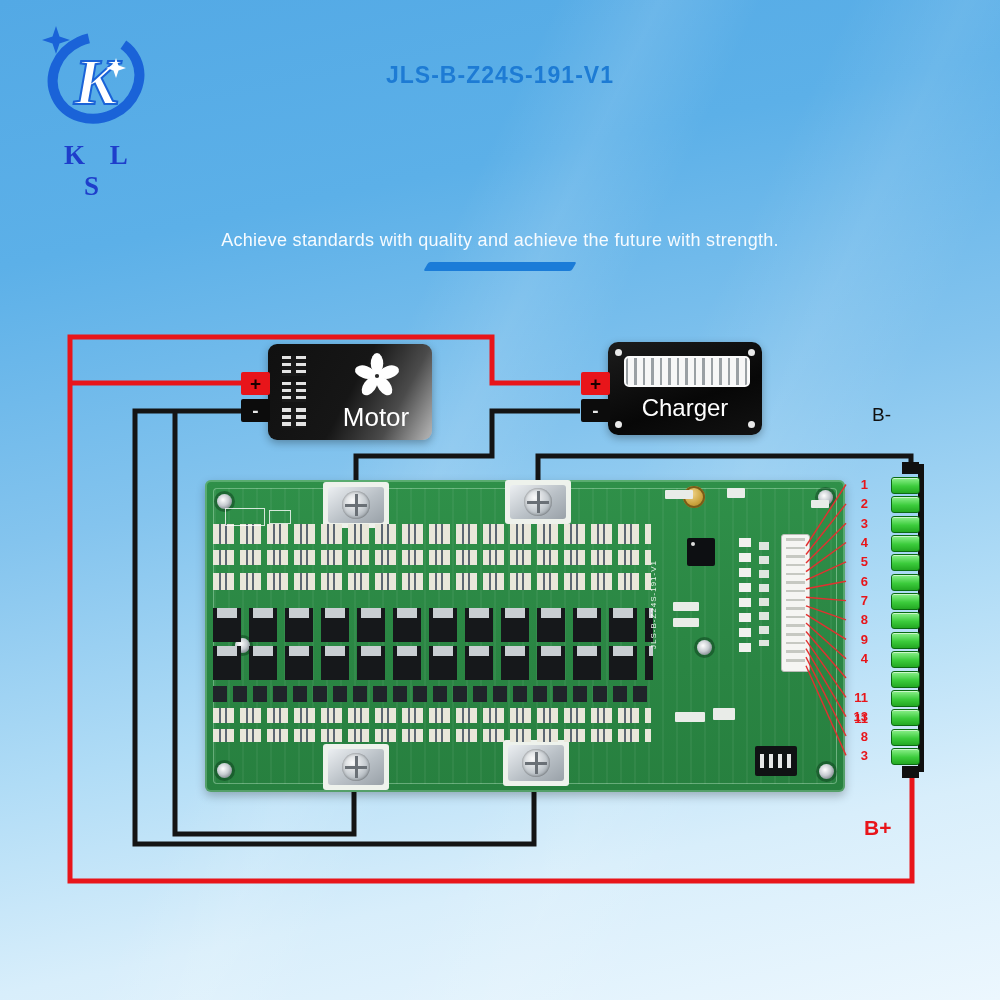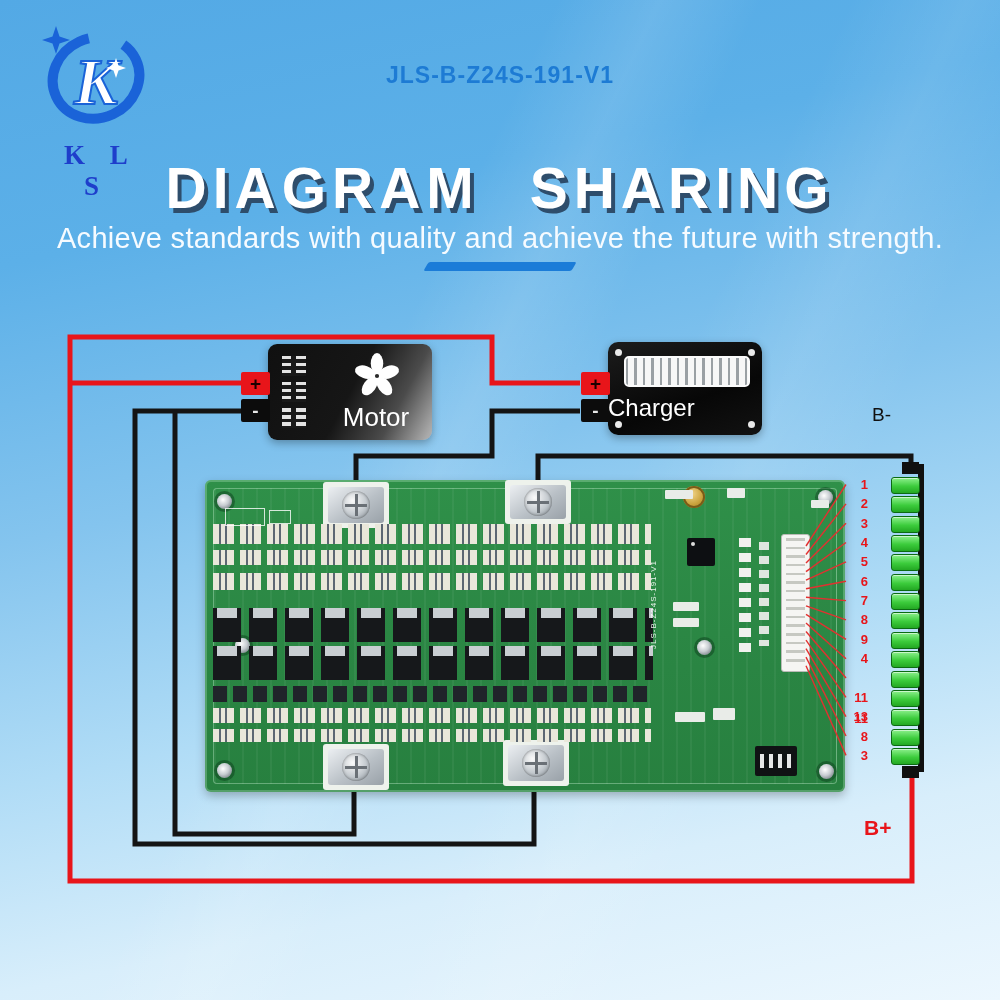--- a/index.html
+++ b/index.html
@@ -10,21 +10,21 @@
   .streaks{position:absolute;inset:0;z-index:1;pointer-events:none;
     background:linear-gradient(115deg,transparent 38%,rgba(255,255,255,.12) 45%,transparent 52%,transparent 58%,rgba(255,255,255,.10) 66%,transparent 74%);}
 
   
   .hdr{position:absolute;left:0;right:0;z-index:2;text-align:center;}
   .model{top:62px;font-size:23px;font-weight:bold;color:#1d7bd4;letter-spacing:1px;}
   .title{font-size:57px;font-weight:bold;color:#ffffff;letter-spacing:6px;word-spacing:28px;
          text-shadow:4px 5px 0 #2e4d6b;line-height:1;}
   .title1{top:100px;}
   .title2{top:160px;}
-  .subtitle{top:222px;font-size:29px;color:#f6fbff;letter-spacing:.3px;}
+  .subtitle{top:230px;font-size:18px;color:#f6fbff;letter-spacing:.3px;}
   .bar{position:absolute;top:262px;left:50%;width:148px;height:9px;margin-left:-74px;
        background:#1b7cd8;transform:skewX(-30deg);border-radius:2px;z-index:2;}
 
   
   .logo{position:absolute;left:40px;top:24px;width:122px;z-index:2;}
   .brand{margin-top:0;text-align:center;width:112px;color:#1e3ecb;font-weight:bold;
          font-family:"Liberation Serif", serif;font-size:27px;letter-spacing:9px;text-indent:9px;}
 
   
   svg.wires{position:absolute;left:0;top:0;z-index:3;}
@@ -50,21 +50,21 @@
   .motor-label{position:absolute;left:58px;top:58px;width:100px;text-align:center;
                color:#fff;font-size:26px;}
 
   
   .charger{position:absolute;left:608px;top:342px;width:154px;height:93px;border-radius:10px;z-index:4;
     background:linear-gradient(160deg,#1c1c1c,#070707 60%,#121212);box-shadow:0 3px 8px rgba(0,0,0,.3);}
   .screw-dot{position:absolute;width:7px;height:7px;border-radius:50%;background:#e9e9e9;}
   .sd1{left:7px;top:7px}.sd2{right:7px;top:7px}.sd3{left:7px;bottom:7px}.sd4{right:7px;bottom:7px}
   .display{position:absolute;left:16px;top:14px;width:122px;height:27px;border-radius:5px;
     border:2px solid #fbfbfb;background:repeating-linear-gradient(90deg,#9aa0a4 0 2.5px,#f7f7f7 2.5px 8.5px);}
-  .charger-label{position:absolute;left:0;right:0;top:52px;text-align:left;color:#fff;font-size:24px;}
+  .charger-label{position:absolute;left:0;right:0;top:52px;text-align:center;color:#fff;font-size:24px;}
 
   
   .pcb{position:absolute;left:205px;top:480px;width:640px;height:312px;border-radius:6px;z-index:4;
     background:linear-gradient(180deg,#2f9049,#2a8543 60%,#27803f);
     box-shadow:inset 0 0 0 2px rgba(220,255,230,.25),0 4px 10px rgba(0,0,0,.25);}
   .pcb-trace{position:absolute;inset:8px;border:1px solid rgba(220,255,230,.35);border-radius:4px;
     background:repeating-linear-gradient(90deg,rgba(255,255,255,.05) 0 2px,rgba(0,0,0,0) 2px 14px);}
   .hole{position:absolute;width:15px;height:15px;border-radius:50%;
     background:radial-gradient(circle at 40% 38%,#ffffff,#c7ccd1 45%,#8f969c 72%,#5f666c);
     box-shadow:0 0 0 3px rgba(8,55,25,.45);}
@@ -134,21 +134,20 @@
     <svg width="112" height="112" viewBox="0 0 112 112">
       <ellipse cx="56" cy="54" rx="44" ry="40" fill="none" stroke="#1a63d8" stroke-width="10" stroke-dasharray="208 36" transform="rotate(-25 56 54)"></ellipse>
       <text x="34" y="80" font-size="66" font-weight="bold" font-style="italic" font-family="Liberation Serif, serif" fill="#ffffff" stroke="#1a63d8" stroke-width="2">K</text>
       <path d="M16 2 L19.5 12.5 L30 16 L19.5 19.5 L16 30 L12.5 19.5 L2 16 L12.5 12.5 Z" fill="#1a63d8"></path>
       <path d="M76 34 L78.5 41.5 L86 44 L78.5 46.5 L76 54 L73.5 46.5 L66 44 L73.5 41.5 Z" fill="#ffffff"></path>
     </svg>
     <div class="brand">K L S</div>
   </div>
 
   <div class="hdr model">JLS-B-Z24S-191-V1</div>
-  <div class="hdr title title2">DIAGRAM SHARING</div>
   <div class="hdr subtitle">Achieve standards with quality and achieve the future with strength.</div>
   <div class="bar"></div>
 
   <svg class="wires" width="1000" height="1000">
     <polyline class="wire-red" points="580,383 492,383 492,337 70,337 70,881 912,881 912,771"></polyline>
     <polyline class="wire-red" points="250,383 70,383"></polyline>
     <polyline class="wire-black" points="250,411 135,411 135,844 534,844 534,791"></polyline>
     <polyline class="wire-black" points="175,411 175,834 354,834 354,791"></polyline>
     <polyline class="wire-black" points="580,411 492,411 492,456 356,456 356,483"></polyline>
     <polyline class="wire-black" points="538,483 538,456 911,456 911,468"></polyline>

